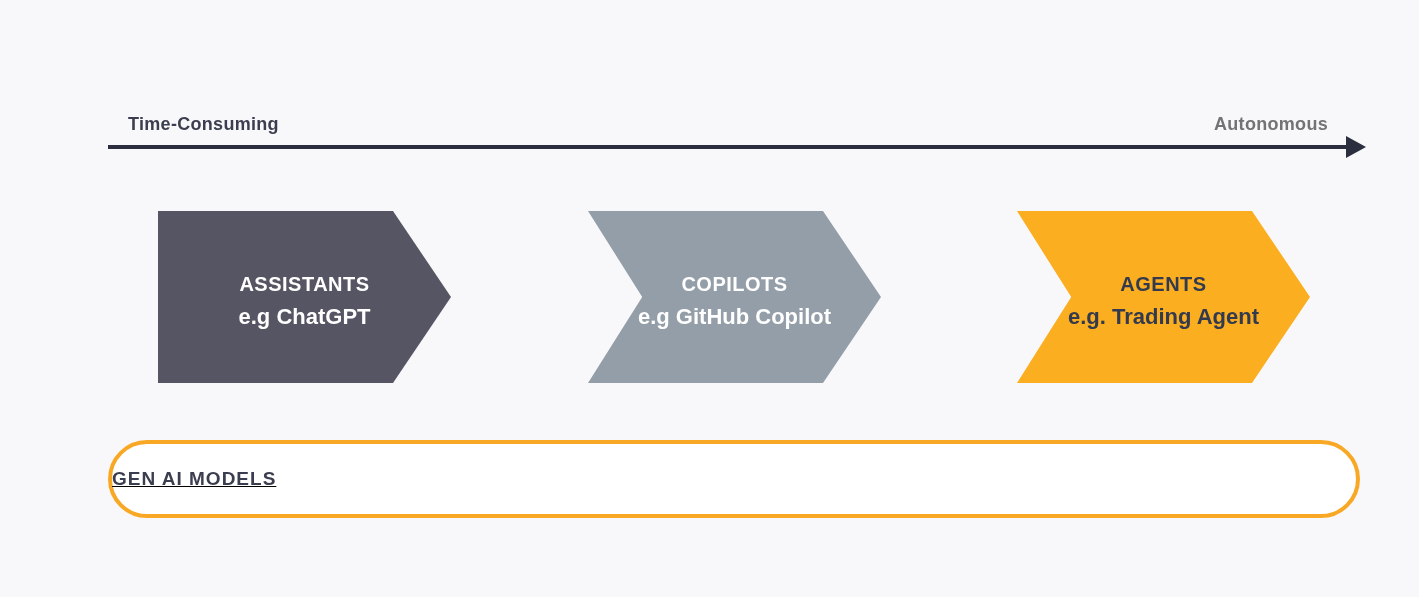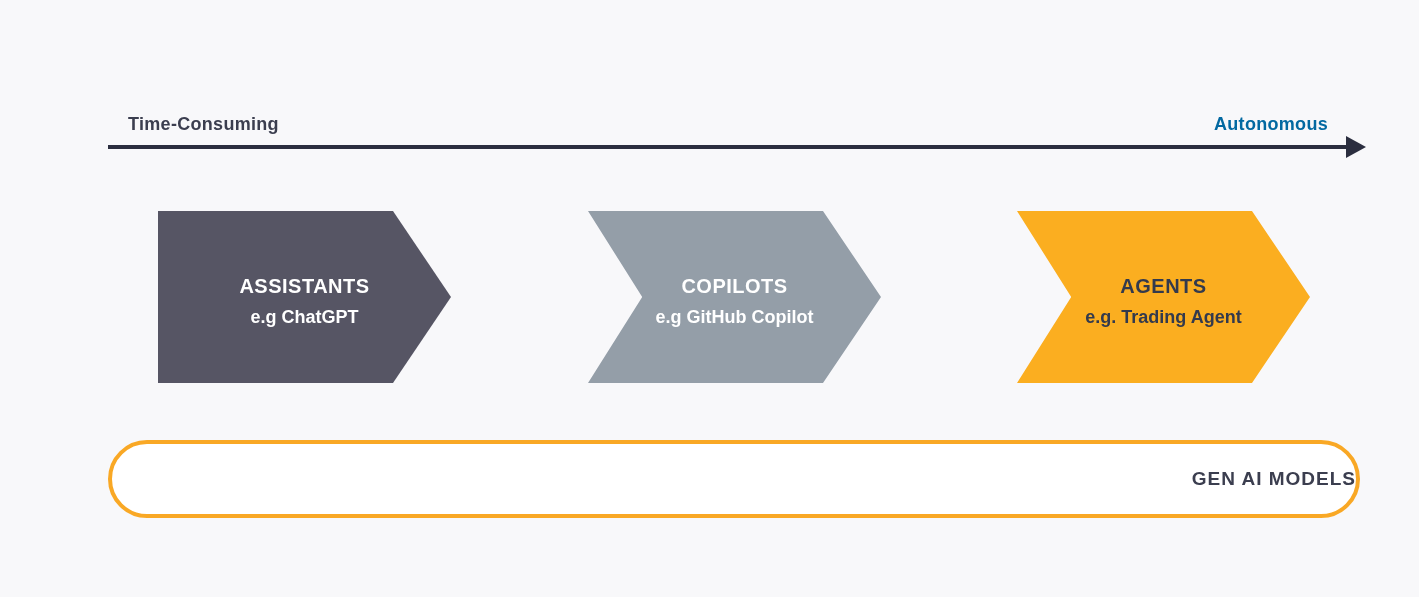--- a/index.html
+++ b/index.html
@@ -65,53 +65,54 @@
   .stage.notched {
     clip-path: polygon(0% 0%, 80.2% 0%, 100% 50%, 80.2% 100%, 0% 100%, 18.5% 50%);
   }
   .stage .title {
     font-size: 20px;
     font-weight: 700;
     letter-spacing: 0.5px;
     line-height: 1;
   }
   .stage .example {
-    font-size: 18px;
+    font-size: 22px;
     font-weight: 700;
     line-height: 1;
   }
 
   
   .foundation {
     position: absolute;
     left: 108px;
     top: 440px;
     width: 1252px;
     height: 78px;
     background: #ffffff;
     border-width: 4px;
     border-style: solid;
     border-radius: 39px;
     display: flex;
     align-items: center;
-    justify-content: flex-end;
+    justify-content: flex-start;
+    text-decoration: underline;
   }
   .foundation .label {
     font-size: 19px;
     font-weight: 700;
     letter-spacing: 1px;
   }
 </style>
 </head>
 <body>
 
 <div class="canvas" style="background: rgb(248, 248, 250);">
 
   <div class="axis-label left" style="color: rgb(59, 62, 79);">Time-Consuming</div>
-  <div class="axis-label right" style="color: #0369a1;">Autonomous</div>
+  <div class="axis-label right" style="color: #737373;">Autonomous</div>
 
   <div class="arrow-line" style="background: rgb(43, 46, 63);"></div>
   <div class="arrow-head" style="border-left-color: rgb(43, 46, 63);"></div>
 
   <div class="stage plain" style="left: 158px; background: rgb(86, 85, 100); color: rgb(255, 255, 255);">
     <div class="title">ASSISTANTS</div>
     <div class="example">e.g ChatGPT</div>
   </div>
 
   <div class="stage notched" style="left: 1017px; background: rgb(251, 174, 32); color: rgb(51, 58, 77);">

